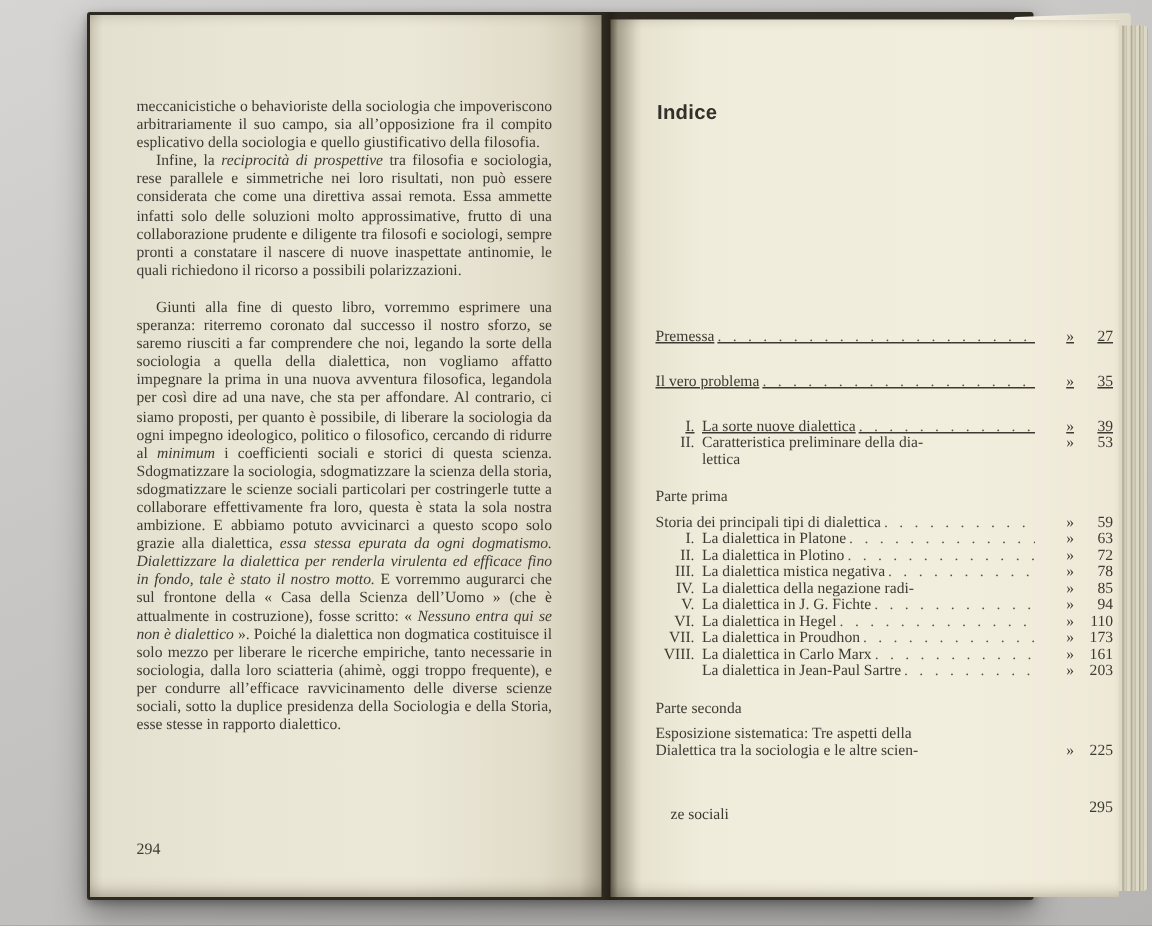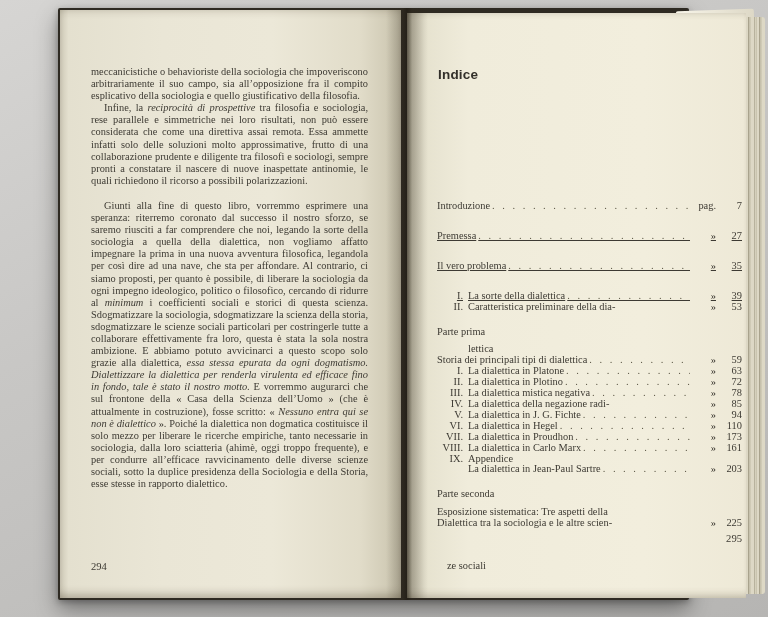--- a/index.html
+++ b/index.html
@@ -59,60 +59,54 @@
           <p class="para"><span>meccanicistiche o behavioriste della sociologia che impoveriscono arbitrariamente il suo campo, sia all’opposizione fra il compito esplicativo della sociologia e quello giustificativo della filosofia.</span></p>
           <p class="para ind"><span>Infine, la </span><em>reciprocità di prospettive</em><span> tra filosofia e sociologia, rese parallele e simmetriche nei loro risultati, non può essere considerata che come una direttiva assai remota. Essa ammette infatti solo delle soluzioni molto approssimative, frutto di una collaborazione prudente e diligente tra filosofi e sociologi, sempre pronti a constatare il nascere di nuove inaspettate antinomie, le quali richiedono il ricorso a possibili polarizzazioni.</span></p>
           <p class="para ind gap"><span>Giunti alla fine di questo libro, vorremmo esprimere una speranza: riterremo coronato dal successo il nostro sforzo, se saremo riusciti a far comprendere che noi, legando la sorte della sociologia a quella della dialettica, non vogliamo affatto impegnare la prima in una nuova avventura filosofica, legandola per così dire ad una nave, che sta per affondare. Al contrario, ci siamo proposti, per quanto è possibile, di liberare la sociologia da ogni impegno ideologico, politico o filosofico, cercando di ridurre al </span><em>minimum</em><span> i coefficienti sociali e storici di questa scienza. Sdogmatizzare la sociologia, sdogmatizzare la scienza della storia, sdogmatizzare le scienze sociali particolari per costringerle tutte a collaborare effettivamente fra loro, questa è stata la sola nostra ambizione. E abbiamo potuto avvicinarci a questo scopo solo grazie alla dialettica, </span><em>essa stessa epurata da ogni dogmatismo. Dialettizzare la dialettica per renderla virulenta ed efficace fino in fondo, tale è stato il nostro motto.</em><span> E vorremmo augurarci che sul frontone della « Casa della Scienza dell’Uomo » (che è attualmente in costruzione), fosse scritto: « </span><em>Nessuno entra qui se non è dialettico</em><span> ». Poiché la dialettica non dogmatica costituisce il solo mezzo per liberare le ricerche empiriche, tanto necessarie in sociologia, dalla loro sciatteria (ahimè, oggi troppo frequente), e per condurre all’efficace ravvicinamento delle diverse scienze sociali, sotto la duplice presidenza della Sociologia e della Storia, esse stesse in rapporto dialettico.</span></p>
         </div>
       <div class="folio-left">294</div>
     </div>
 
     <div class="page-right">
       <h1 class="indice-title">Indice</h1>
       <div class="toc" id="toc">
-          <div class="toc-row t-entry">
-            <span class="toc-text">Introduzione</span>
-            <span class="lead"></span>
-            <span class="toc-mark">pag.</span>
-            <span class="toc-page">7</span>
-          </div>
           <div class="toc-row t-entry sp">
             <span class="toc-text">Premessa</span>
             <span class="lead"></span>
             <span class="toc-mark">»</span>
             <span class="toc-page">27</span>
           </div>
           <div class="toc-row t-entry sp">
             <span class="toc-text">Il vero problema</span>
             <span class="lead"></span>
             <span class="toc-mark">»</span>
             <span class="toc-page">35</span>
           </div>
           <div class="toc-row t-sub sp">
             <span class="toc-num">I.</span>
-            <span class="toc-text">La sorte della dialettica</span>
+            <span class="toc-text">La sorte nuove dialettica</span>
             <span class="lead"></span>
             <span class="toc-mark">»</span>
             <span class="toc-page">39</span>
           </div>
           <div class="toc-row t-sub">
             <span class="toc-num">II.</span>
             <span class="toc-text">Caratteristica preliminare della dia-</span>
             <span class="fill"></span>
             <span class="toc-mark">»</span>
             <span class="toc-page">53</span>
           </div>
-          <div class="toc-row t-part">Parte prima</div>
           <div class="toc-row t-cont">
             <span class="toc-num"></span>
             <span class="toc-text">lettica</span>
             <span class="fill"></span>
             <span class="toc-mark"></span>
             <span class="toc-page"></span>
           </div>
+          <div class="toc-row t-part">Parte prima</div>
           <div class="toc-row t-entry">
             <span class="toc-text">Storia dei principali tipi di dialettica</span>
             <span class="lead"></span>
             <span class="toc-mark">»</span>
             <span class="toc-page">59</span>
           </div>
           <div class="toc-row t-sub">
             <span class="toc-num">I.</span>
             <span class="toc-text">La dialettica in Platone</span>
             <span class="lead"></span>
@@ -160,27 +154,20 @@
             <span class="lead"></span>
             <span class="toc-mark">»</span>
             <span class="toc-page">173</span>
           </div>
           <div class="toc-row t-sub">
             <span class="toc-num">VIII.</span>
             <span class="toc-text">La dialettica in Carlo Marx</span>
             <span class="lead"></span>
             <span class="toc-mark">»</span>
             <span class="toc-page">161</span>
-          </div>
-          <div class="toc-row t-sub">
-            <span class="toc-num">IX.</span>
-            <span class="toc-text">Appendice</span>
-            <span class="fill"></span>
-            <span class="toc-mark"></span>
-            <span class="toc-page"></span>
           </div>
           <div class="toc-row t-cont">
             <span class="toc-num"></span>
             <span class="toc-text">La dialettica in Jean-Paul Sartre</span>
             <span class="lead"></span>
             <span class="toc-mark">»</span>
             <span class="toc-page">203</span>
           </div>
           <div class="toc-row t-part">Parte seconda</div>
           <div class="toc-row t-entry">

